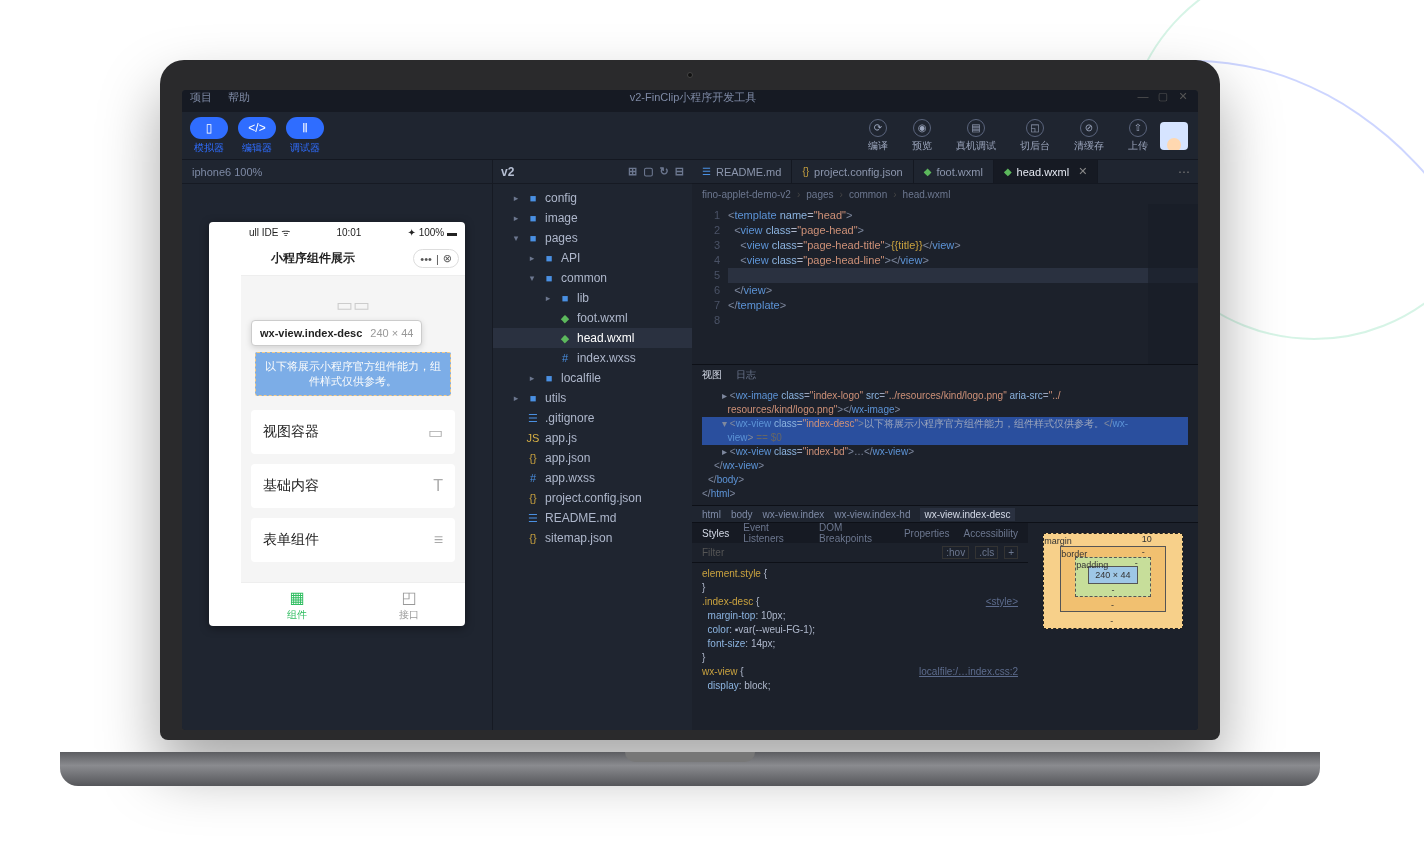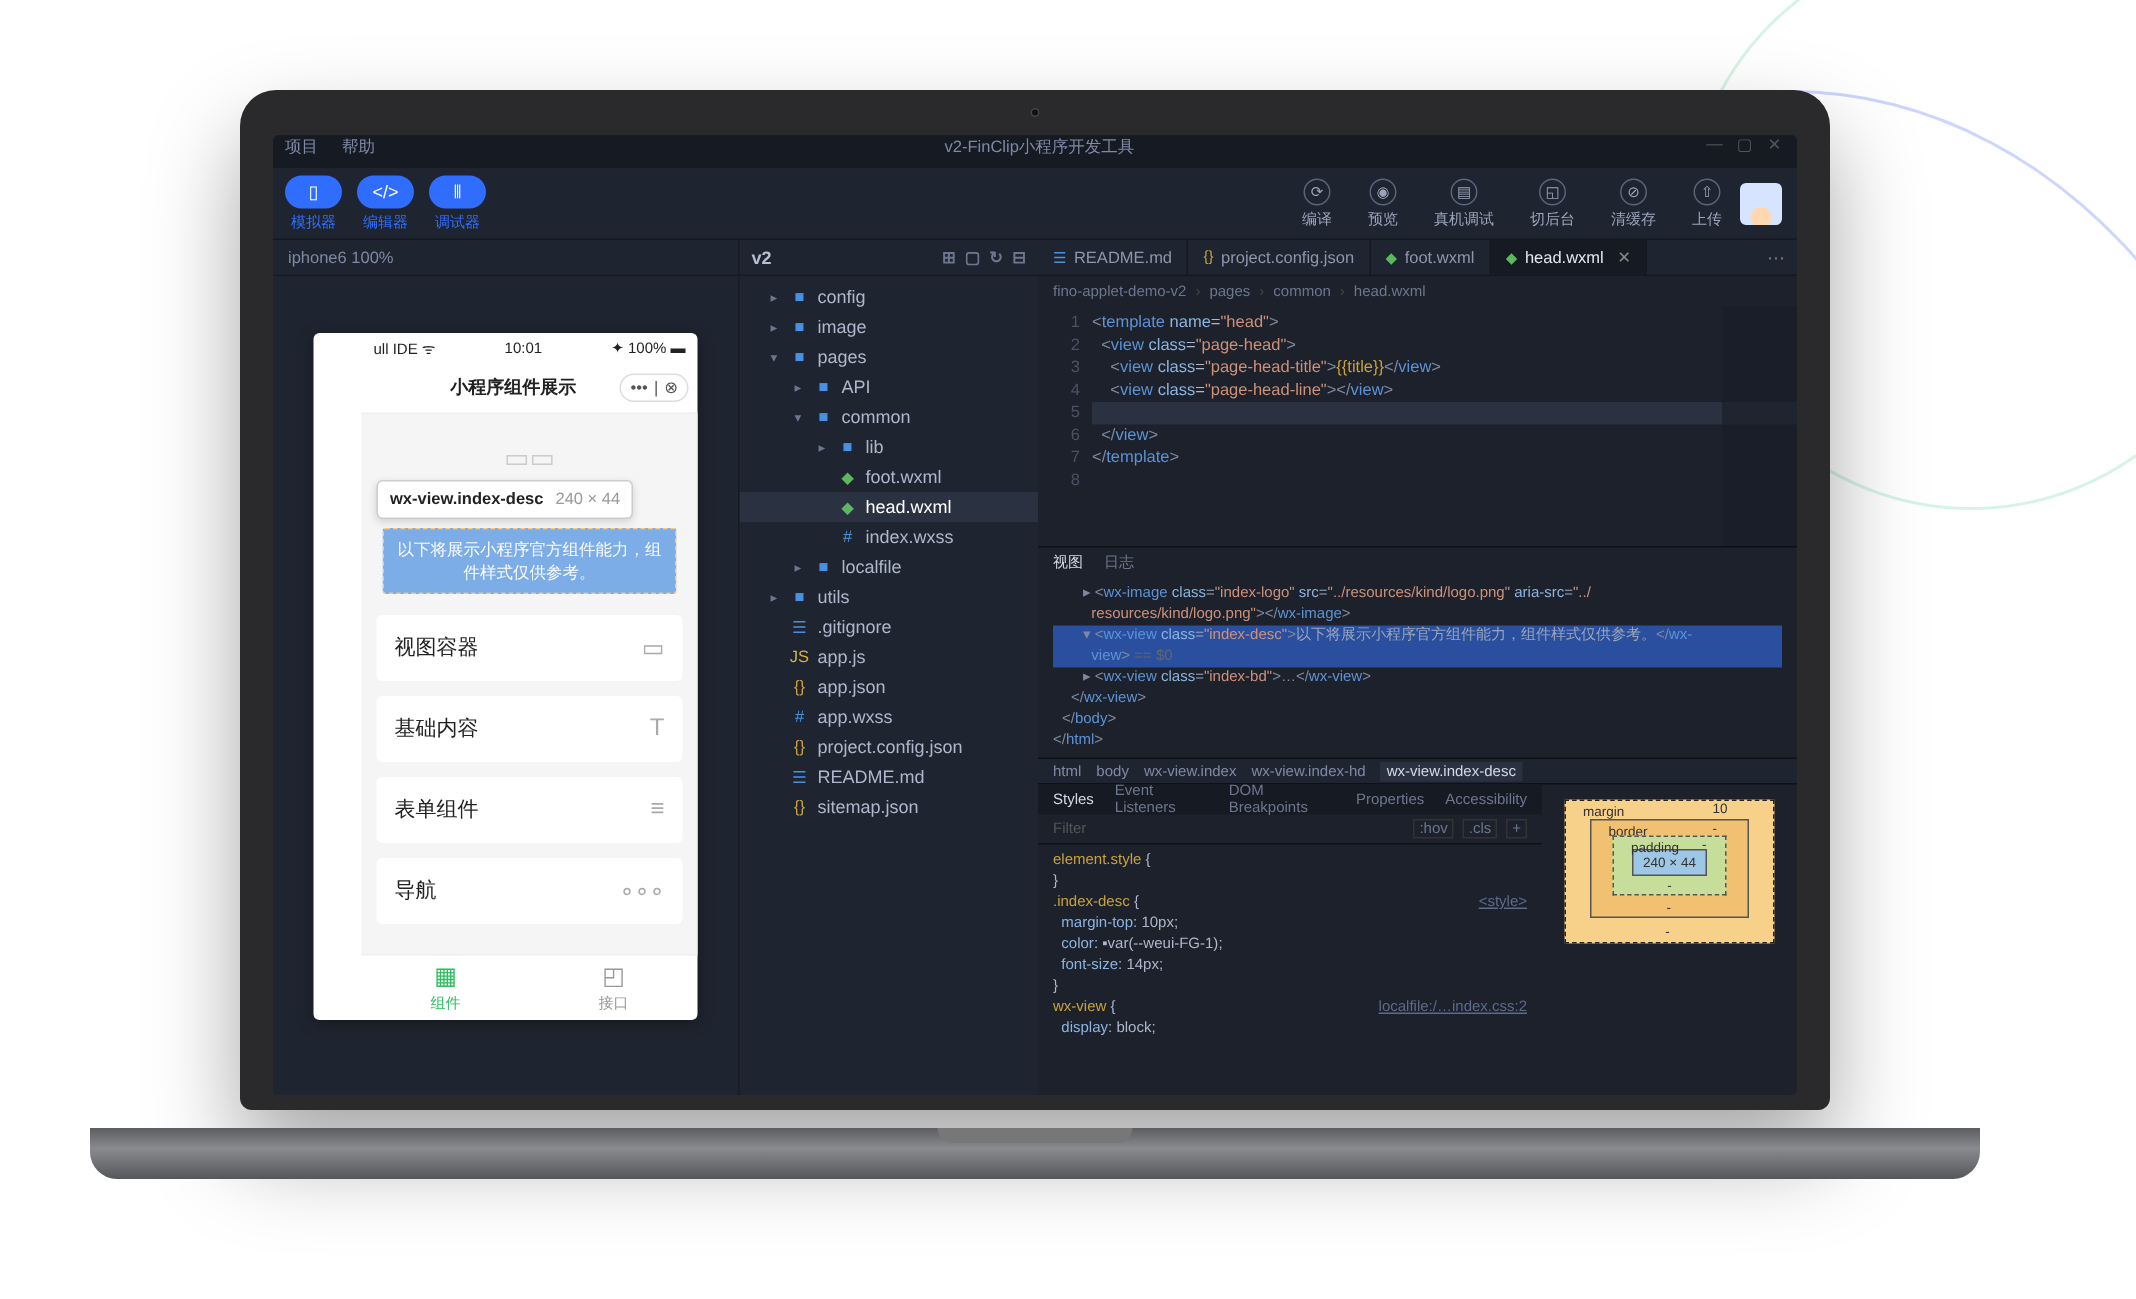--- a/index.html
+++ b/index.html
@@ -43,21 +43,21 @@
 
 .sim-col { width: 310px; background: #1f2530; display: flex; flex-direction: column; }
 .sim-status { height: 24px; padding: 0 10px; color:#7e8aa5; font-size:11px; display:flex; align-items:center; border-bottom:1px solid #161a23; }
 .sim-host { flex:1; display:flex; align-items:flex-start; justify-content:center; padding-top:38px; }
 
 .phone { width: 256px; background:#fff; border-radius: 4px; color:#222; font-size:12px; box-shadow:0 2px 10px rgba(0,0,0,.4);padding-left:32px; }
 .ph-status { height:20px; display:flex; align-items:center; padding:0 8px; font-size:10px; }
 .ph-status .c { flex:1; text-align:center; }
 .ph-status .r { text-align:right; }
 .ph-header { height:34px; display:flex; align-items:center; border-bottom:1px solid #eee; }
-.ph-title { flex:1; text-align:center; font-weight:600;font-family:Liberation Mono, monospace; }
+.ph-title { flex:1; text-align:left; font-weight:600;font-family:Liberation Mono, monospace; }
 .ph-cap { display:flex; align-items:center; gap:4px; margin-right:6px; border:1px solid #ddd; border-radius:14px; padding:2px 6px; }
 .ph-cap span { font-size:11px; color:#555; }
 
 .ph-main { background:#f5f5f5; padding:18px 10px 10px; }
 .tooltip { background:#fff; border:1px solid #ccc; border-radius:4px; padding:6px 8px; display:inline-flex; gap:8px; font-size:11px; box-shadow:0 2px 6px rgba(0,0,0,.15); margin-bottom:6px; }
 .tooltip .dim { color:#999; }
 .highlight-box { background:#4a90e2; opacity:.7; border:1px dashed #f7b955; color:#fff; padding:6px 4px; font-size:11px; text-align:center; border-radius:2px; margin:0 4px 14px; }
 .list-item { background:#fff; border-radius:4px; height:44px; display:flex; align-items:center; padding:0 12px; margin-bottom:10px; font-size:14px; }
 .list-item .ic { margin-left:auto; color:#aaa; font-size:16px; }
 
@@ -127,21 +127,21 @@
 .filter-row .hov { margin-left:auto; display:flex; gap:6px; }
 .filter-row .hov span { border:1px solid #333; padding:0 3px; }
 .rules { flex:1; overflow:auto; padding:4px 10px; font-family:Consolas,Menlo,monospace; font-size:10px; line-height:14px; color:#aeb7cb; }
 .rules .sel { color:#c9a23f; }
 .rules .prop { color:#8cb4e0; }
 .rules .val { color:#aeb7cb; }
 .rules .src { float:right; color:#5c6b8c; text-decoration:underline; }
 
 .box-model { width:170px; padding:10px; display:flex; align-items:flex-start; justify-content:center; }
 .bm-margin { background:#f7d08a; border:1px dashed #222; padding:12px 16px 16px; font-size:9px; color:#333; position:relative; }
-.bm-label { position:absolute; top:2px; left:11px; font-size:9px; }
+.bm-label { position:absolute; top:2px; left:0; font-size:9px; }
 .bm-num { position:absolute; font-size:9px; }
 .bm-border { background:#f1c070; border:1px solid #555; padding:10px 14px 14px; position:relative; }
 .bm-padding { background:#c7de9a; border:1px dashed #555; padding:8px 12px 12px; position:relative; }
 .bm-content { background:#9ec7e6; border:1px solid #555; padding:3px 6px; text-align:center; font-size:9px; white-space:nowrap; }
 
 </style>
 </head>
 <body>
 
 <div class="curve1"></div>
@@ -239,24 +239,20 @@
                     <span>视图容器</span>
                     <span class="ic">▭</span>
                   </div>
                 <div class="list-item">
                     <span>基础内容</span>
                     <span class="ic">T</span>
                   </div>
                 <div class="list-item">
                     <span>表单组件</span>
                     <span class="ic">≡</span>
-                  </div>
-                <div class="list-item">
-                    <span>导航</span>
-                    <span class="ic">∘∘∘</span>
                   </div>
               </div>
               <div class="ph-tabbar">
                 <div class="ph-tab active">
                     <span class="tic">▦</span>
                     <span>组件</span>
                   </div>
                 <div class="ph-tab">
                     <span class="tic">◰</span>
                     <span>接口</span>

